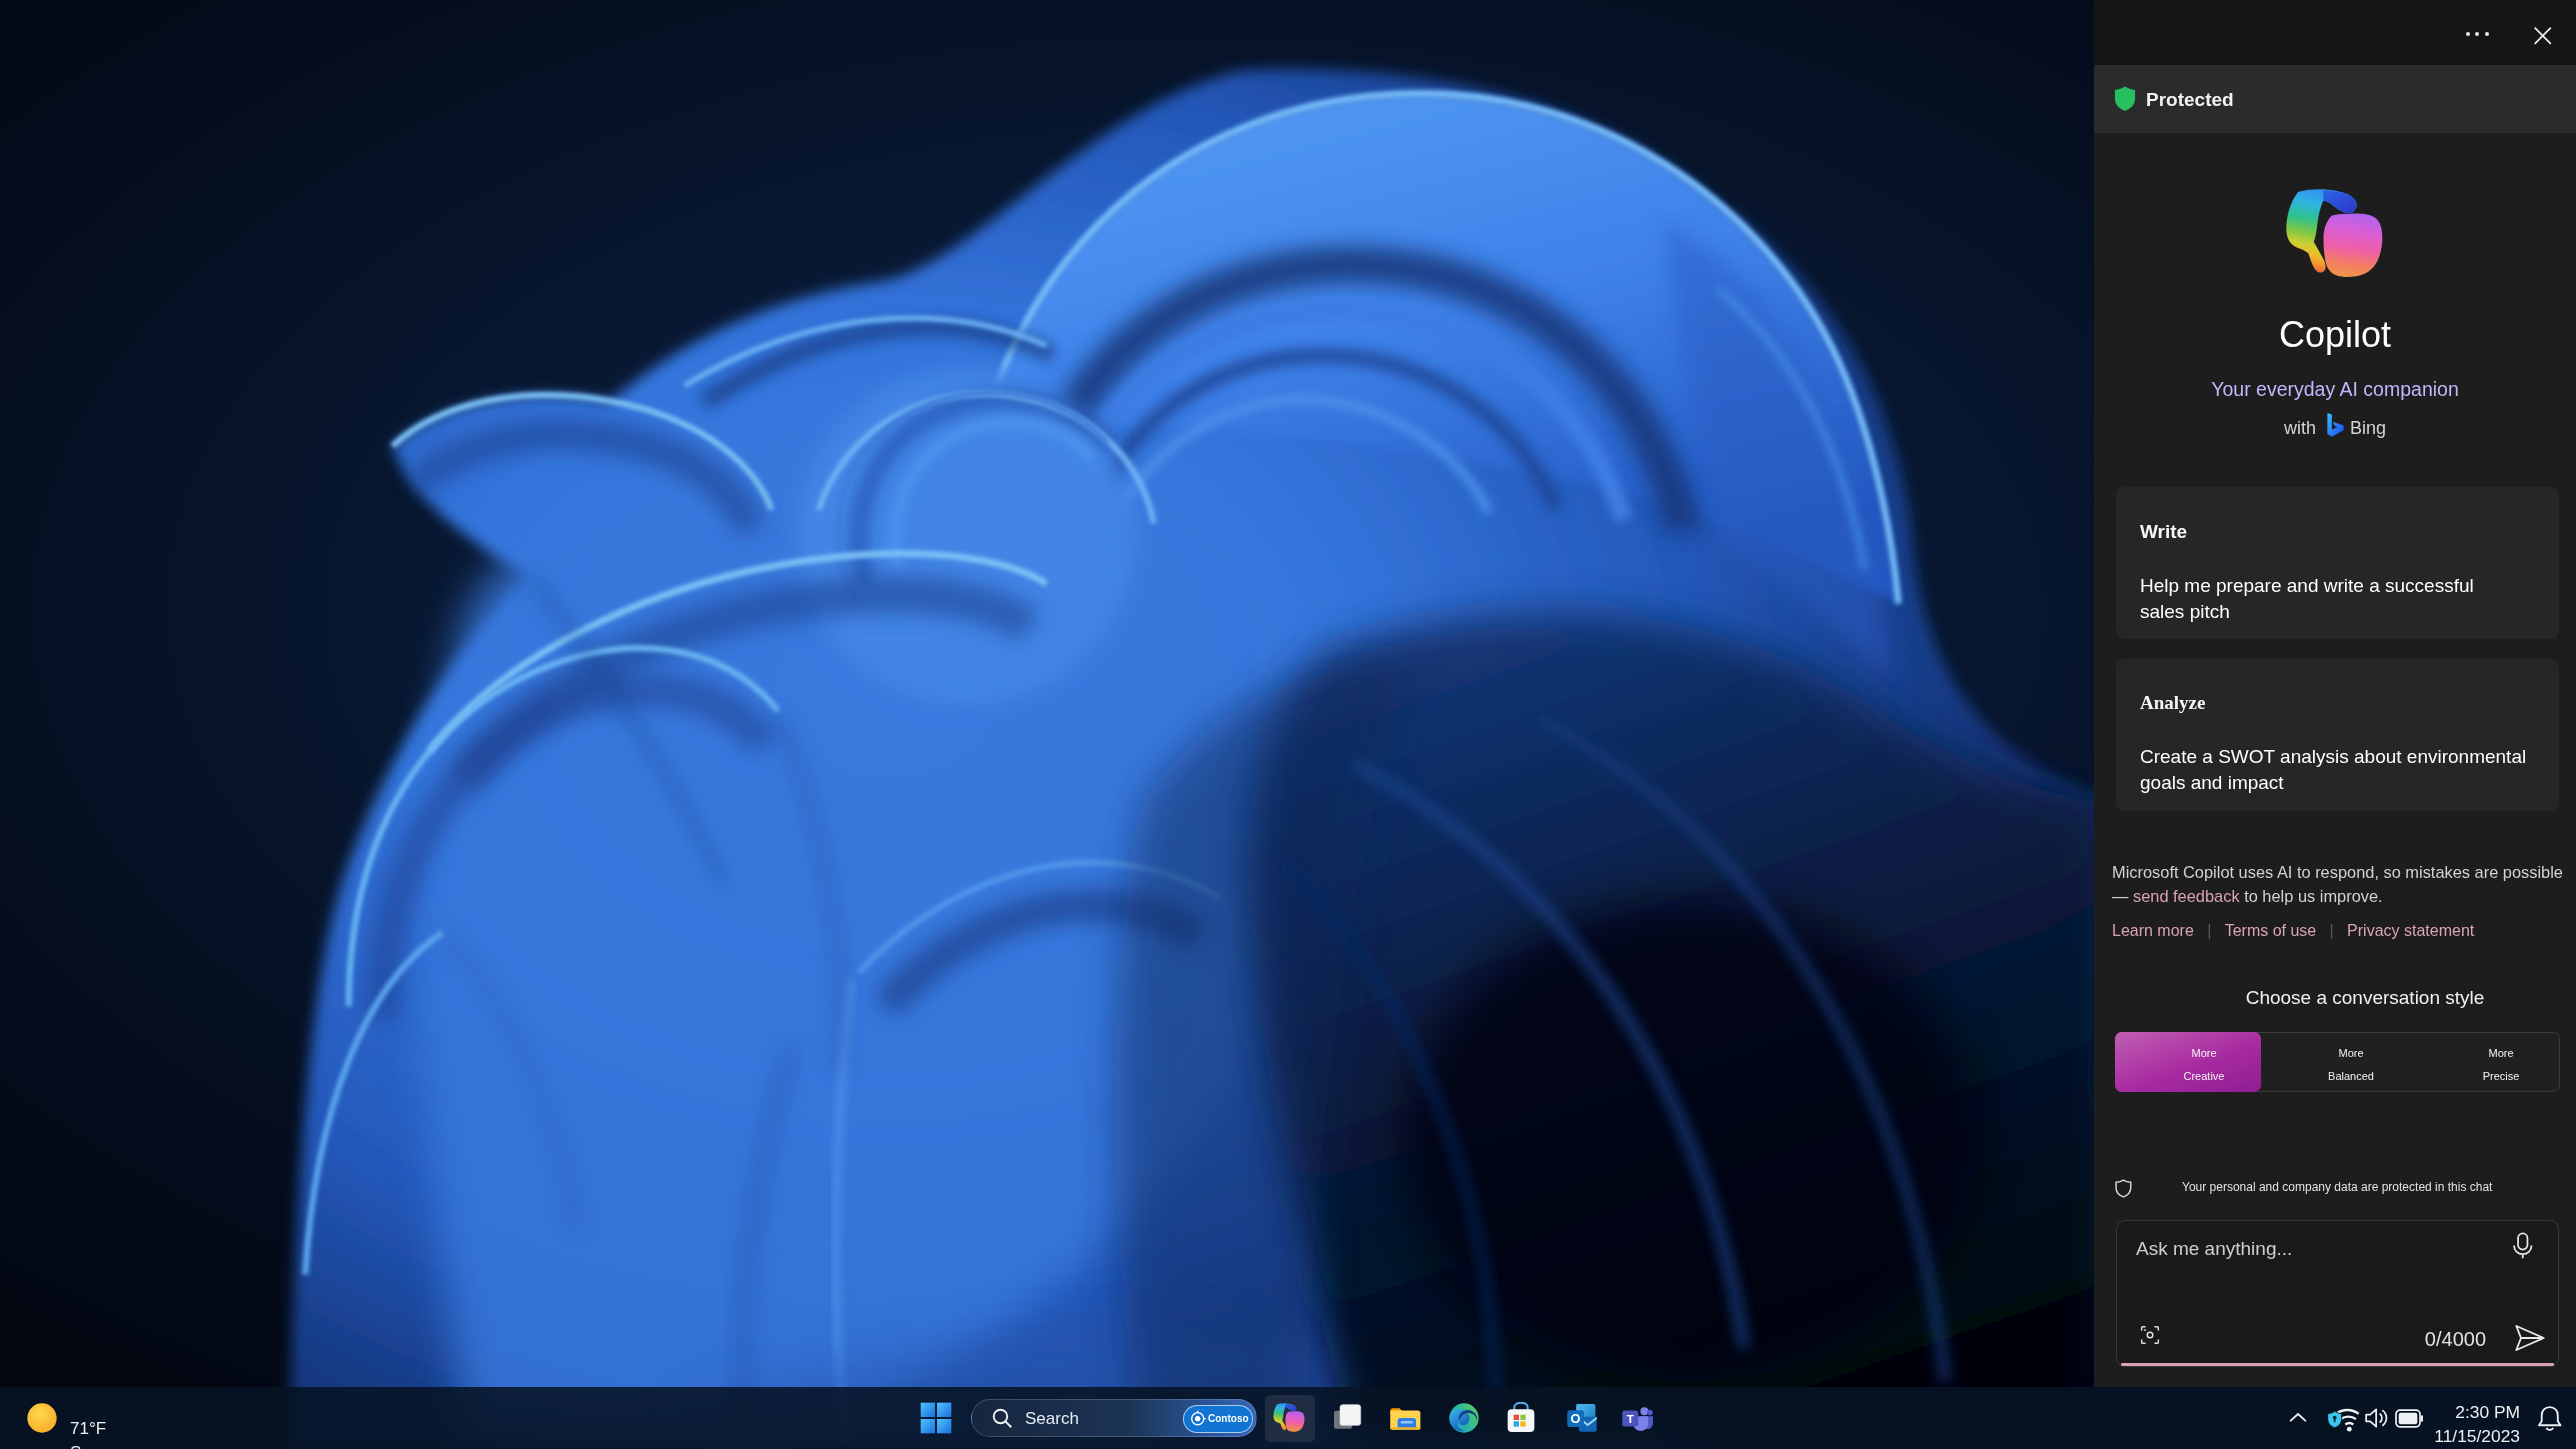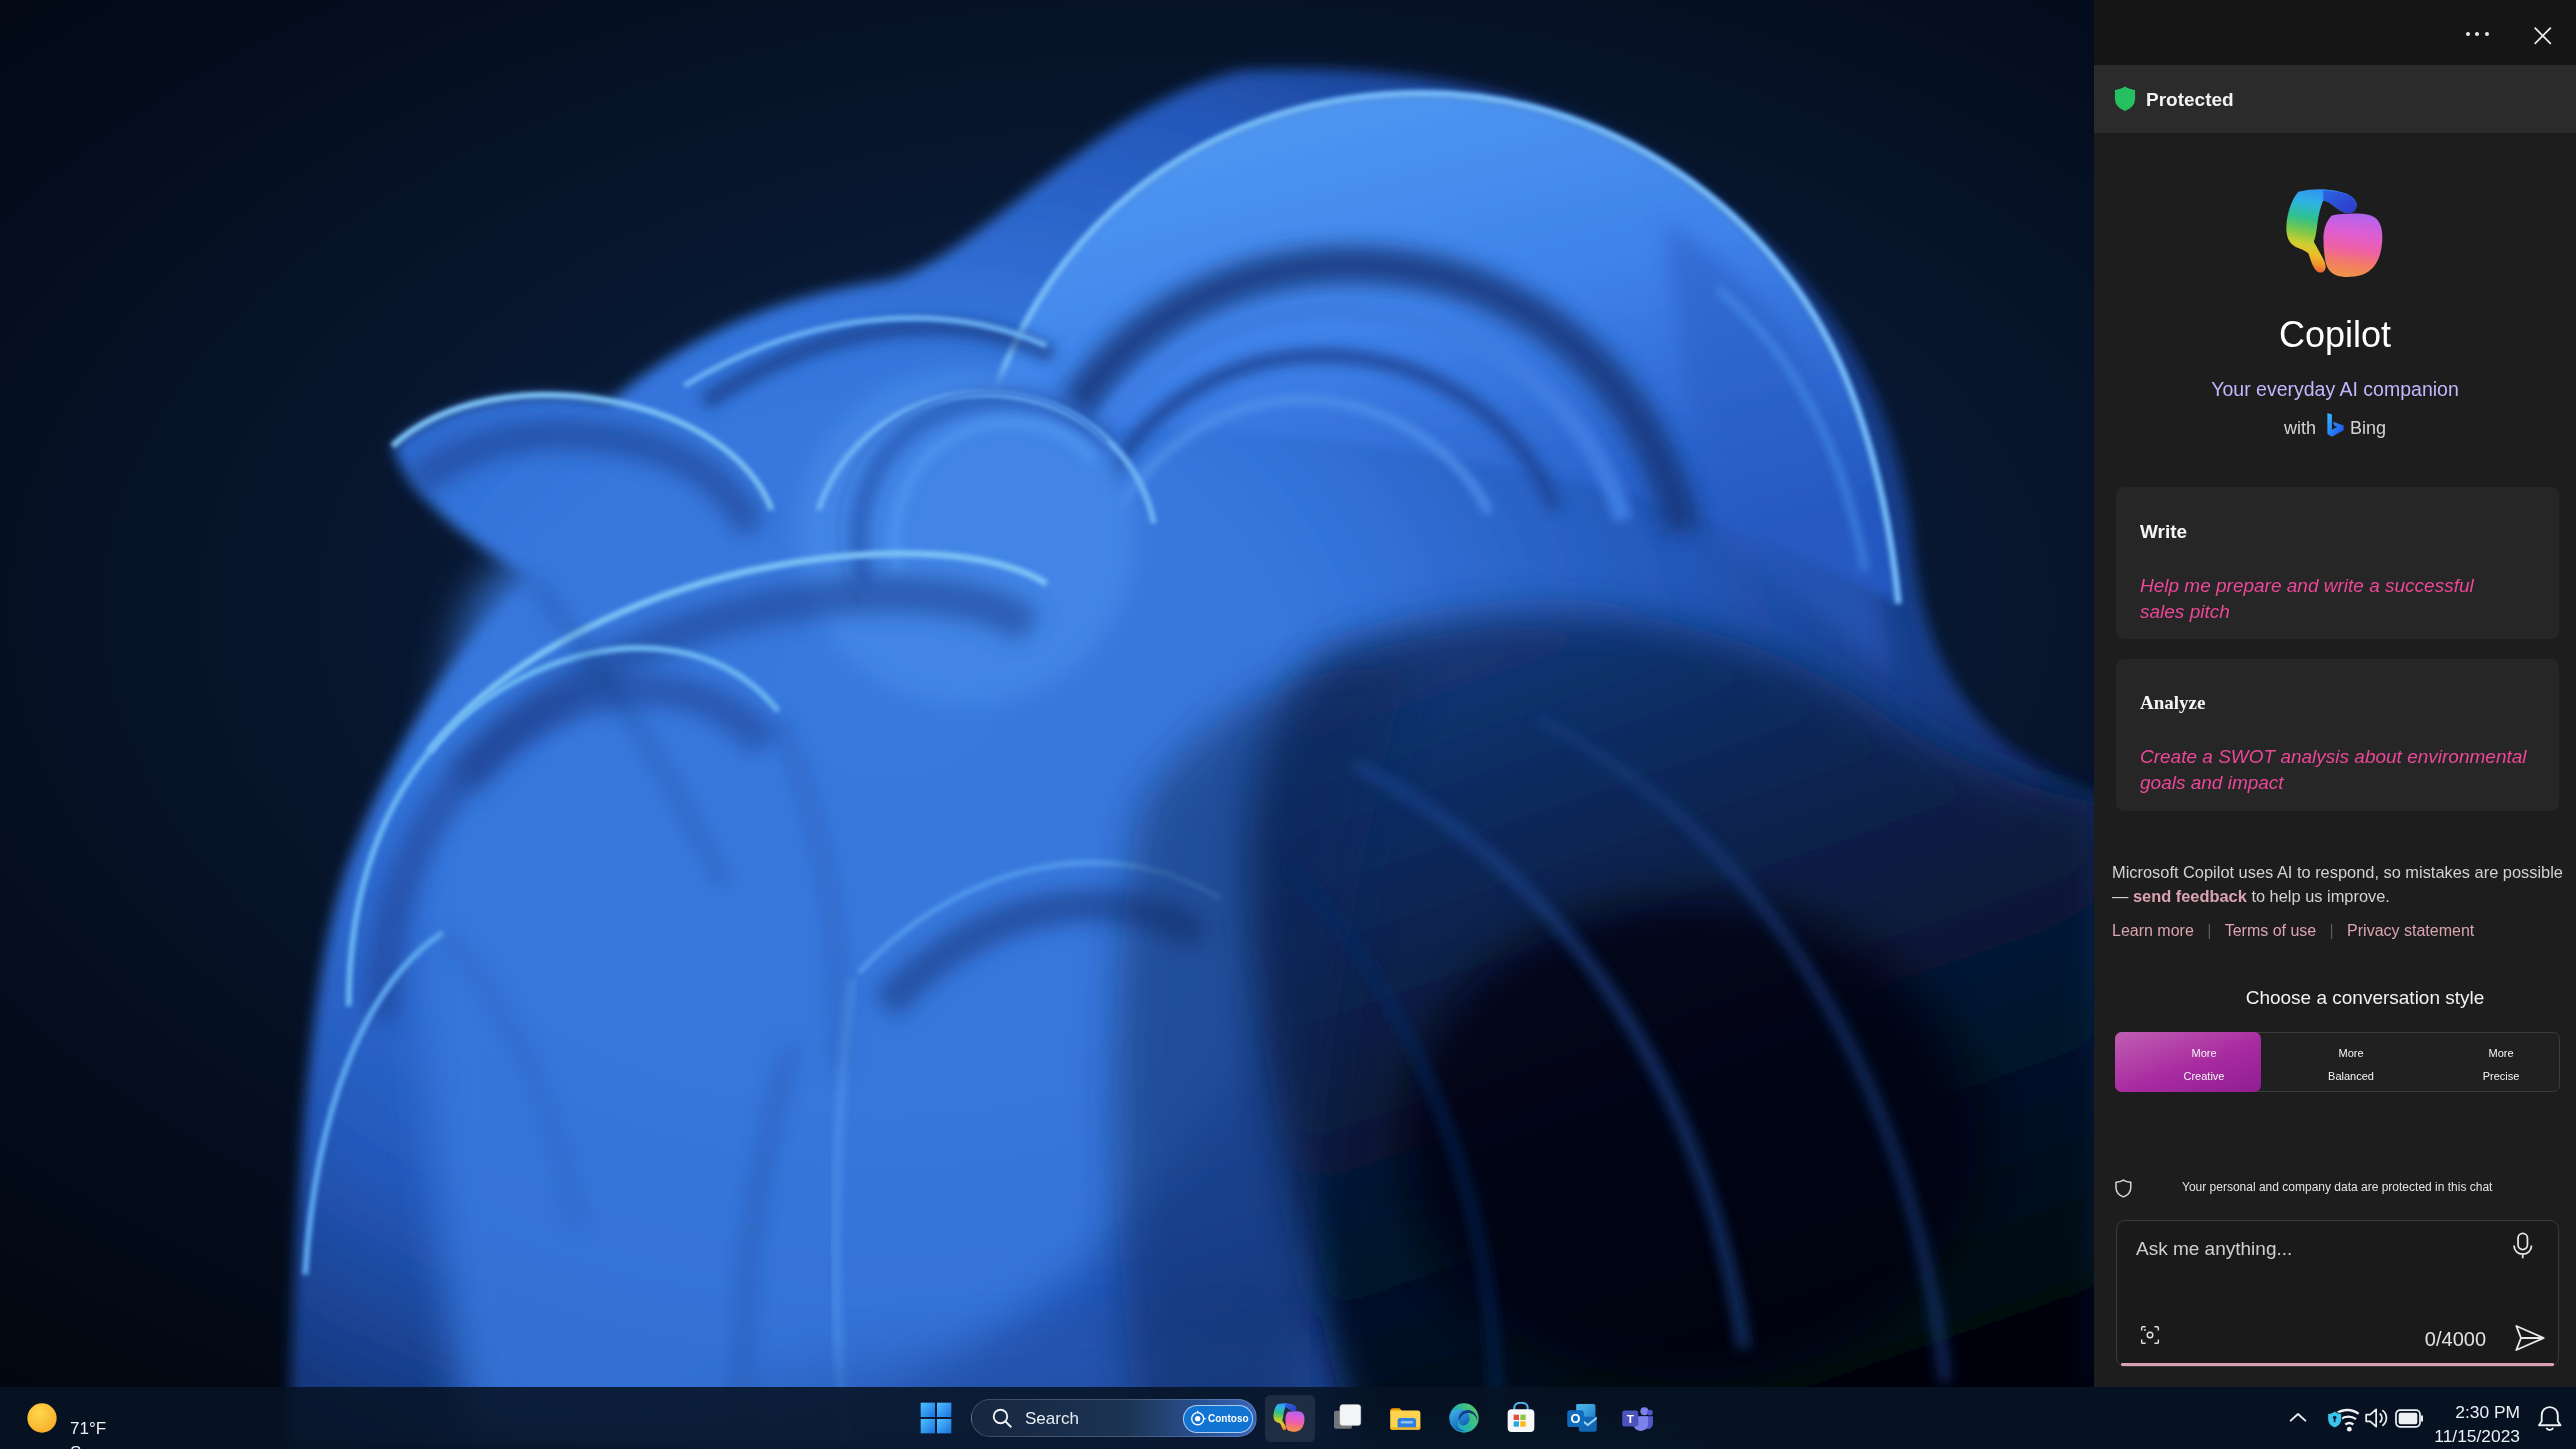--- a/index.html
+++ b/index.html
@@ -14,23 +14,23 @@
   #closex{position:absolute;left:2532px;top:25px;width:21.5px;height:21.5px;}
   #pstrip{position:absolute;left:2094px;top:65px;width:482px;height:68px;background:#2b2b2b;}
   #shieldg{position:absolute;left:2114px;top:85px;width:22px;height:27px;}
   #prottxt{position:absolute;left:2146px;top:89px;font-size:19px;font-weight:600;color:#f2f2f2;}
   #clogo{position:absolute;left:2285px;top:189px;width:99px;height:91px;}
   #ctitle{position:absolute;left:2094px;top:314px;width:482px;text-align:center;font-size:36px;font-weight:400;color:#ffffff;}
   #csub{position:absolute;left:2094px;top:378px;width:482px;text-align:center;font-size:19.5px;color:#c4b5fd;}
   #cwith{position:absolute;left:2094px;top:413px;width:482px;height:29.5px;text-align:center;font-size:18px;color:#d4d4d4;}
   .card{position:absolute;left:2116px;width:443px;background:#262626;border-radius:8px;}
   .cardtitle{position:absolute;left:24px;font-size:19px;font-weight:700;color:#f5f5f5;}
-  .cardbody{position:absolute;left:24px;white-space:nowrap;font-size:19px;line-height:26px;color:#ec4899;font-style:italic;}
+  .cardbody{position:absolute;left:24px;white-space:nowrap;font-size:19px;line-height:26px;color:#ffffff;}
   #disc{position:absolute;left:2112px;top:861px;white-space:nowrap;font-size:16.4px;line-height:23.5px;color:#d2d2d2;}
-  .pink{color:#dca4b2;font-weight:bold;}
+  .pink{color:#dca4b2;}
   #links{position:absolute;left:2112px;top:922px;white-space:nowrap;font-size:16px;color:#dca4b2;}
   #choose{position:absolute;left:2094px;top:987px;width:542px;text-align:center;font-size:19px;color:#f2f2f2;}
   #segwrap{position:absolute;left:2115px;top:1032px;width:445px;height:60px;background:#202020;
      border:0.7px solid #3c3c3c;border-radius:6.7px;box-sizing:border-box;}
   #segsel{position:absolute;left:2115px;top:1032px;width:146px;height:60px;border-radius:6.7px;
      background:linear-gradient(160deg,#c05fb2 0%,#a82ba0 55%,#8f1d92 100%);}
   .segtxt{position:absolute;top:1042px;width:146px;text-align:center;font-size:11px;line-height:23px;color:#f5f5f5;padding-left:16px;}
   #privline{position:absolute;left:2114px;top:1178px;width:456px;height:27px;}
   #privtxt{position:absolute;left:2139px;top:1180px;white-space:nowrap;font-size:12px;color:#e3e3e3;margin-left:43px;}
   #inputbox{position:absolute;left:2116px;top:1220px;width:443px;height:147px;box-sizing:border-box;

